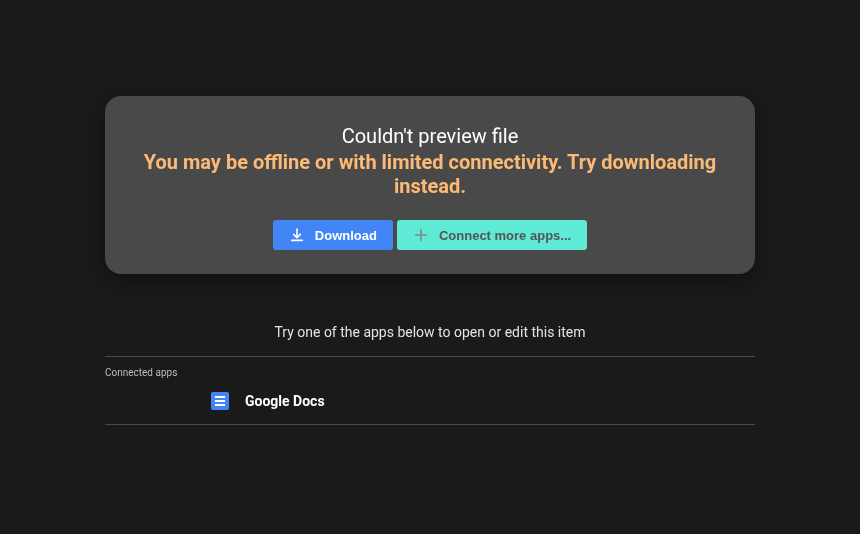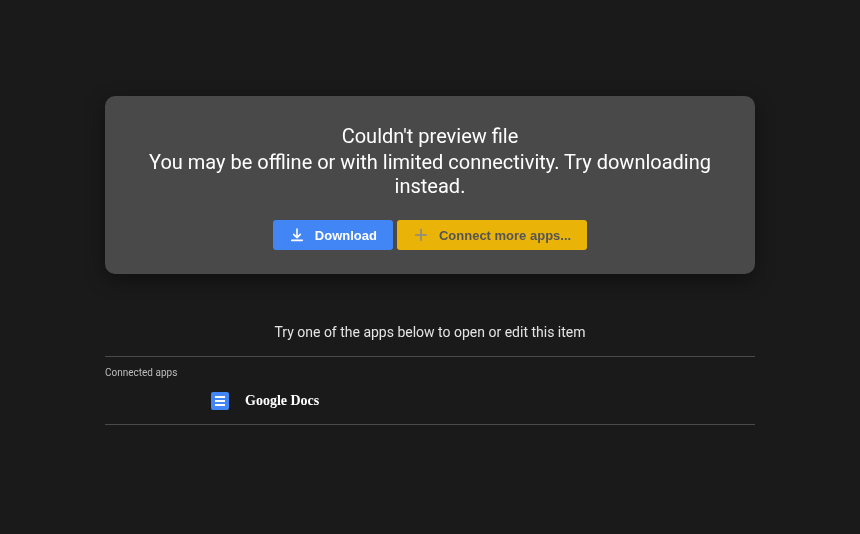--- a/index.html
+++ b/index.html
@@ -13,35 +13,35 @@
     }
     .container {
       padding-top: 96px;
       display: flex;
       flex-direction: column;
       align-items: center;
     }
     .card {
       width: 650px;
       background: #494949;
-      border-radius: 10px;
+      border-radius: 16px;
       padding: 28px 24px 24px 24px;
       text-align: center;
       box-shadow: 0 6px 20px rgba(0,0,0,0.4);
     }
     .card-title {
       font-size: 20px;
       font-weight: 400;
       color: #fff;
       margin-bottom: 2px;
     }
     .card-subtitle {
       font-size: 20px;
-      font-weight: 400;
-      color: #ffffff;
+      font-weight: 700;
+      color: #fdba74;
       margin-bottom: 22px;
     }
     .button-row {
       display: flex;
       justify-content: center;
       gap: 4px;
     }
     .btn {
       display: inline-flex;
       align-items: center;
@@ -53,21 +53,21 @@
       font-size: 13px;
       font-weight: 700;
       cursor: pointer;
       border: none;
     }
     .btn-primary {
       background: #4285f4;
       color: #fff;
     }
     .btn-secondary {
-      background: #eab308;
+      background: #5eead4;
       color: #555;
     }
     .btn-secondary .icon-plus {
       color: #888;
     }
     .icon-svg { flex-shrink: 0; display: block; }
     .suggest-section {
       width: 650px;
       margin-top: 50px;
     }
@@ -89,21 +89,20 @@
     .apps-list {
       border-bottom: 1px solid #4a4a4a;
       padding-bottom: 8px;
     }
     .app-item {
       display: flex;
       align-items: center;
       gap: 16px;
       padding: 6px 0 6px 106px;
       cursor: pointer;
-      font-family: Liberation Serif, serif;
     }
     .app-icon {
       width: 18px;
       height: 18px;
       border-radius: 2px;
       display: flex;
       align-items: center;
       justify-content: center;
       flex-shrink: 0;
     }

